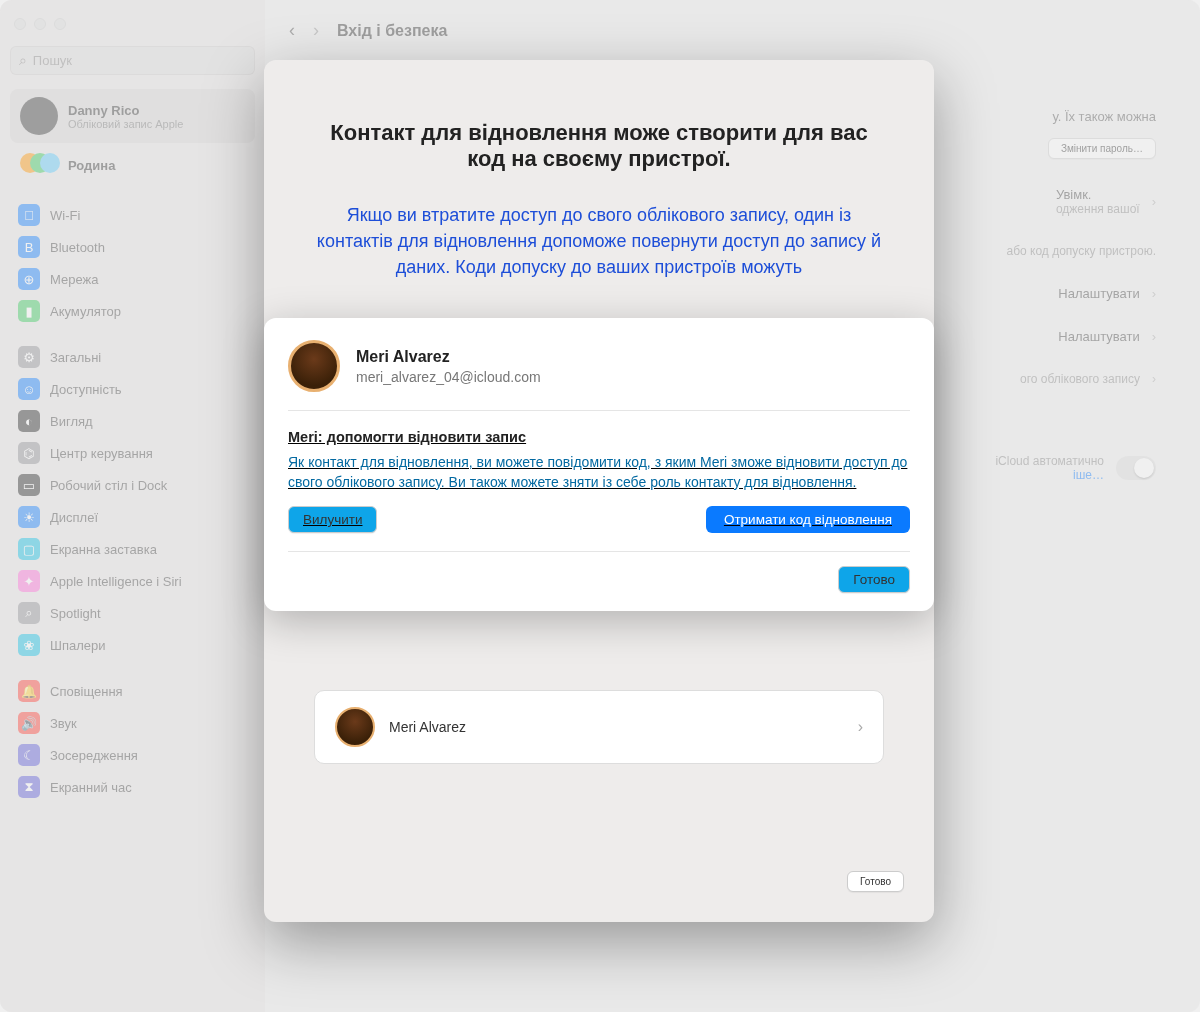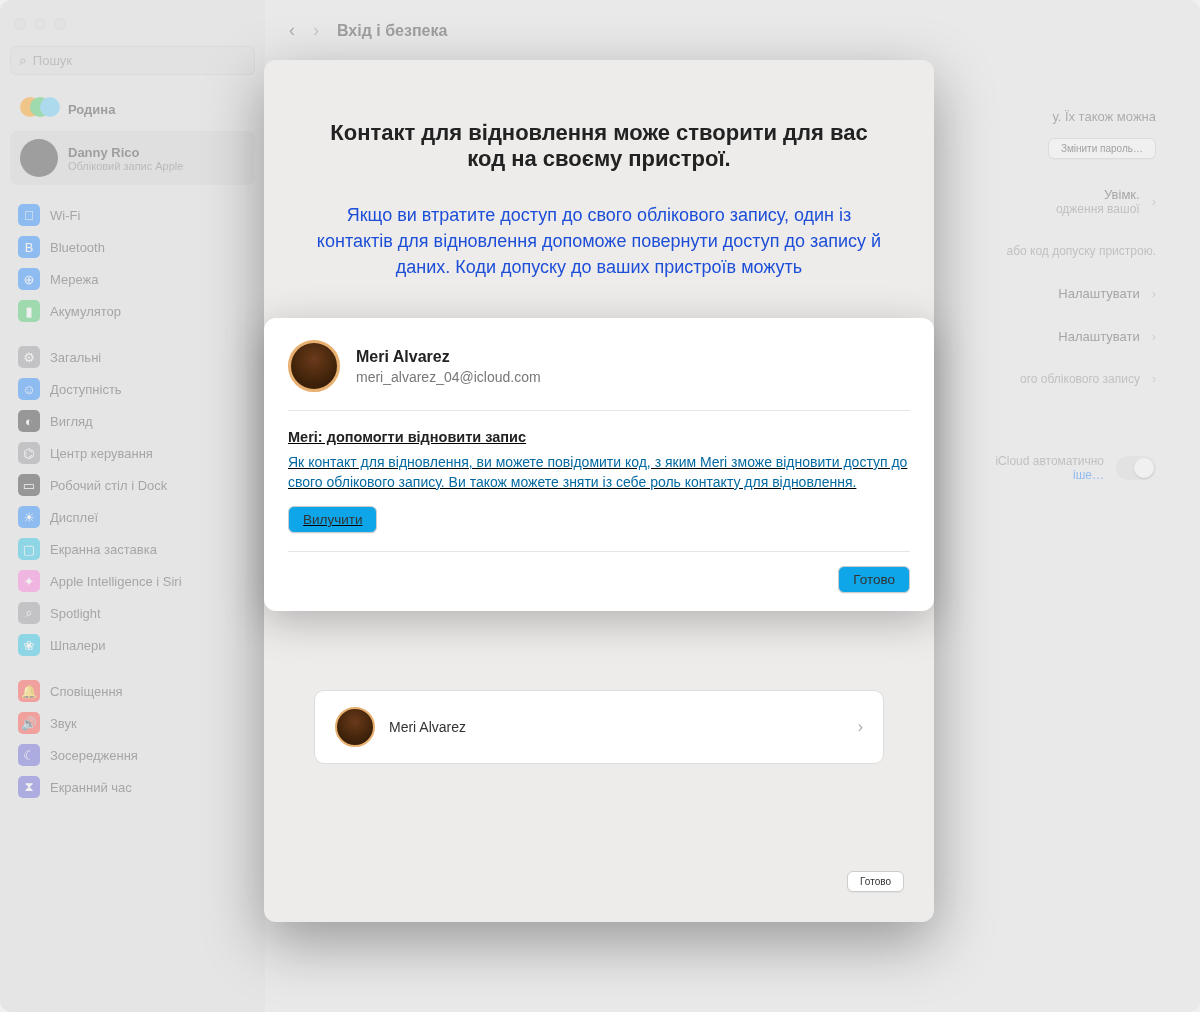--- a/index.html
+++ b/index.html
@@ -271,35 +271,35 @@
   <div class="sidebar">
     <div class="traffic-lights">
       <div class="traffic-light"></div>
       <div class="traffic-light"></div>
       <div class="traffic-light"></div>
     </div>
     <div class="search-box">
       <span class="icon">⌕</span>
       <span class="placeholder">Пошук</span>
     </div>
+    <div class="account-row selected">
+      <div class="avatar"></div>
+      <div>
+        <div class="acc-name">Danny Rico</div>
+        <div class="acc-sub">Обліковий запис Apple</div>
+      </div>
+    </div>
     <div class="account-row">
       <div class="family-avatar">
         <span style="left:0;background:#ff9500"></span>
         <span style="left:10px;background:#34c759"></span>
         <span style="left:20px;background:#5ac8fa"></span>
       </div>
       <div class="acc-name">Родина</div>
     </div>
-    <div class="account-row selected">
-      <div class="avatar"></div>
-      <div>
-        <div class="acc-name">Danny Rico</div>
-        <div class="acc-sub">Обліковий запис Apple</div>
-      </div>
-    </div>
 
     <div class="side-section" id="sec1">
         <div class="side-item">
           <div class="side-icon" style="background: rgb(10, 122, 255);">􀙇</div>
           <span>Wi-Fi</span>
         </div>
         <div class="side-item">
           <div class="side-icon" style="background: rgb(10, 122, 255);">B</div>
           <span>Bluetooth</span>
         </div>
@@ -379,21 +379,21 @@
       <span class="nav-arrow back">‹</span>
       <span class="nav-arrow">›</span>
       <span class="main-title">Вхід і безпека</span>
     </div>
     <div class="main-body">
       <div class="panel-text">у. Їх також можна</div>
       <div class="settings-row">
         <button class="mac-btn">Змінити пароль…</button>
       </div>
       <div class="settings-row">
-        <div style="text-align:right">
+        <div style="">
           <div>Увімк.</div>
           <div style="color:#888;font-size:12px">одження вашої</div>
         </div>
         <span class="chev">›</span>
       </div>
       <div class="settings-row" style="color:#888;font-size:12px">
         <span>або код допуску пристрою.</span>
       </div>
       <div class="settings-row">
         <span>Налаштувати</span>
@@ -440,19 +440,20 @@
       <div>
         <div class="inner-name">Meri Alvarez</div>
         <div class="inner-email">meri_alvarez_04@icloud.com</div>
       </div>
     </div>
     <div class="inner-body">
       <div class="inner-subtitle">Meri: допомогти відновити запис</div>
       <div class="inner-text">Як контакт для відновлення, ви можете повідомити код, з яким Meri зможе відновити доступ до свого облікового запису. Ви також можете зняти із себе роль контакту для відновлення.</div>
       <div class="inner-actions">
         <button class="btn btn-default">Вилучити</button>
+        <button class="btn btn-primary">Отримати код відновлення</button>
       </div>
     </div>
     <div class="inner-footer">
       <button class="btn btn-default">Готово</button>
     </div>
   </div>
 </div>
 
 </body></html>

